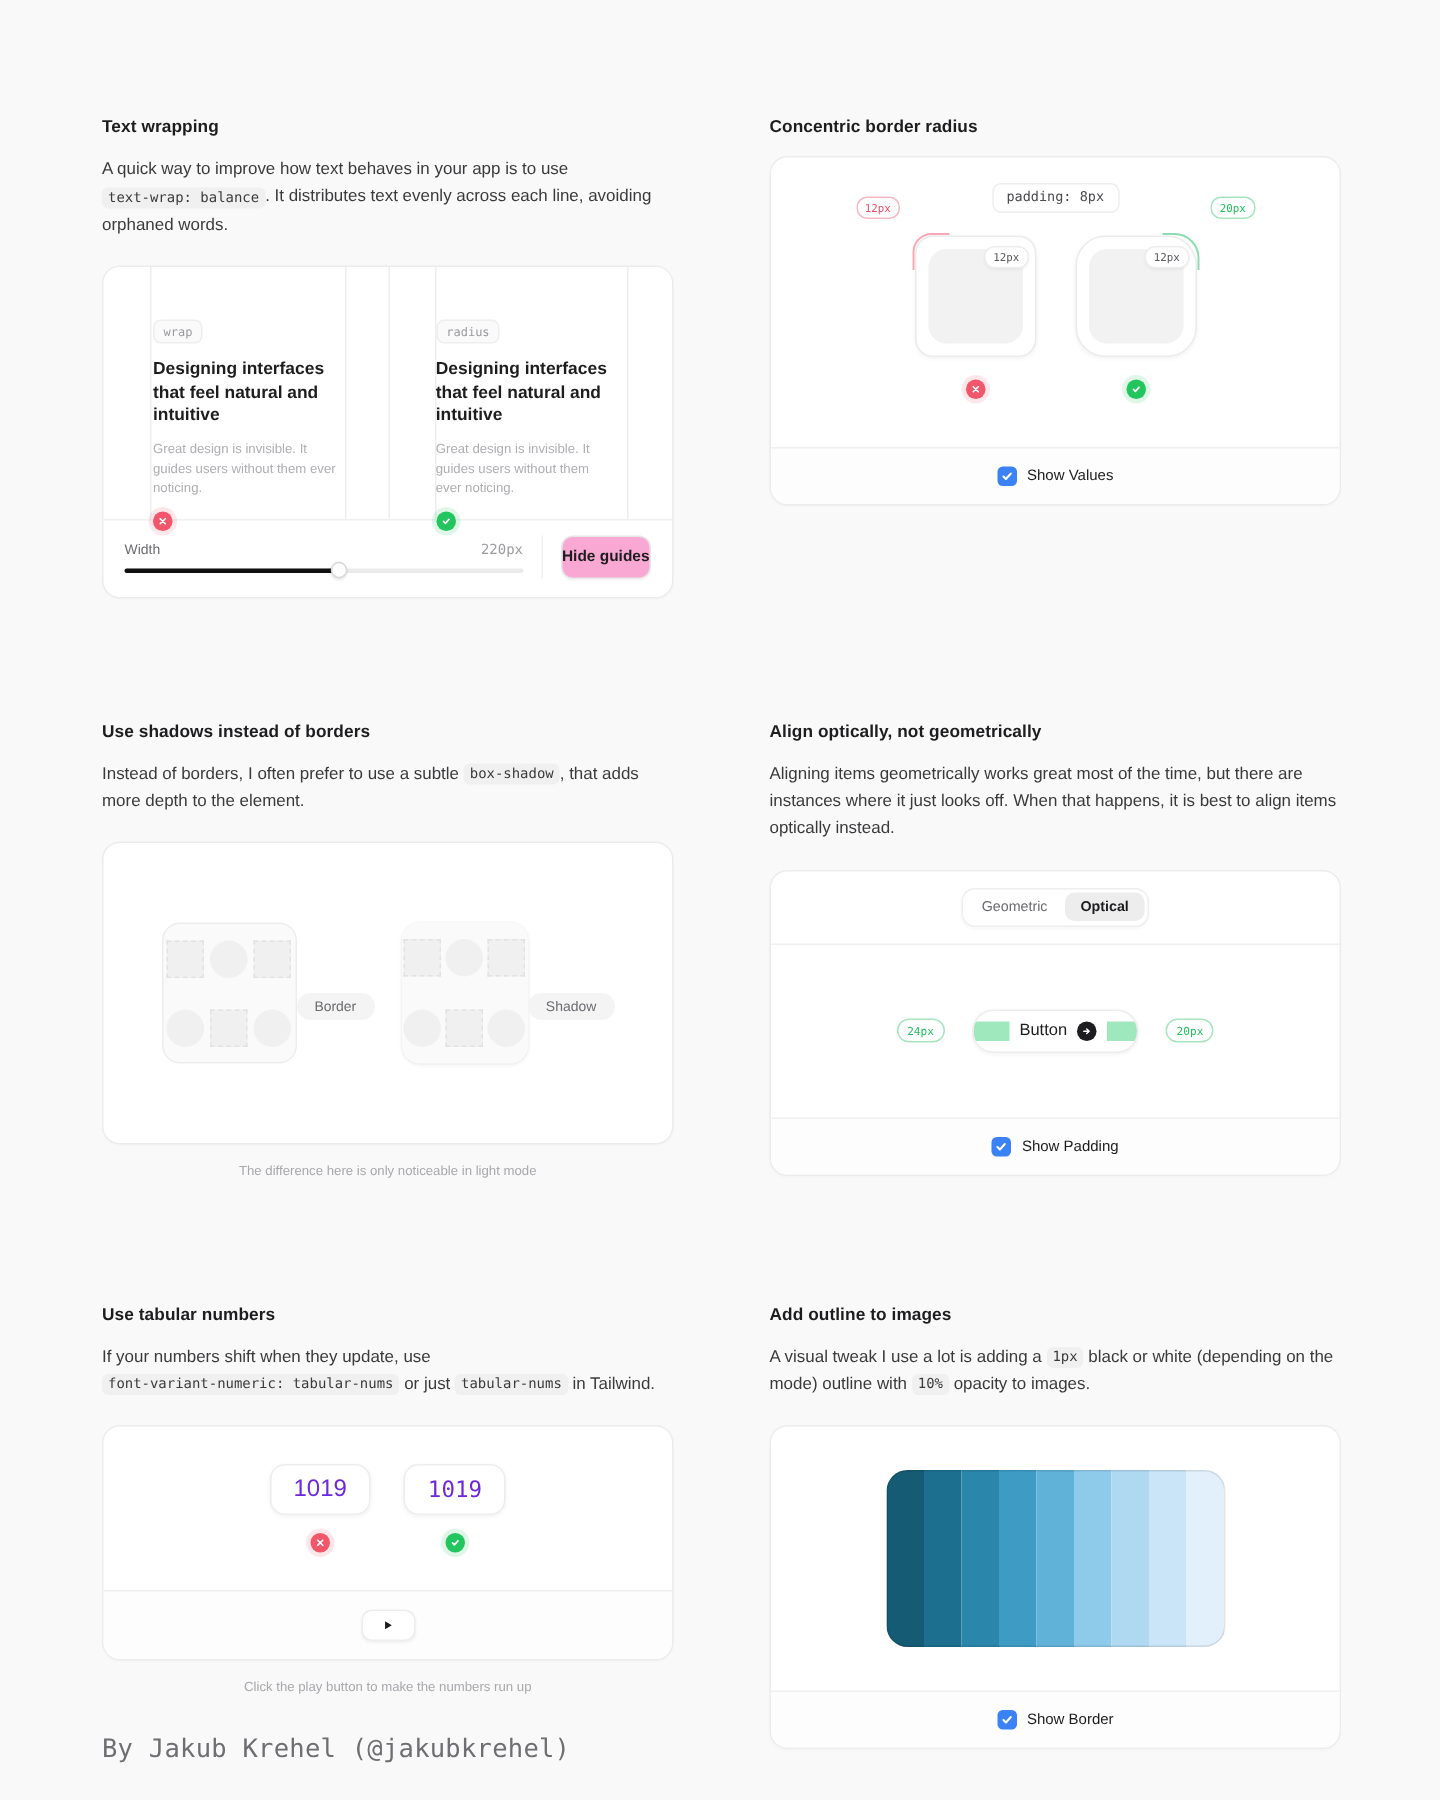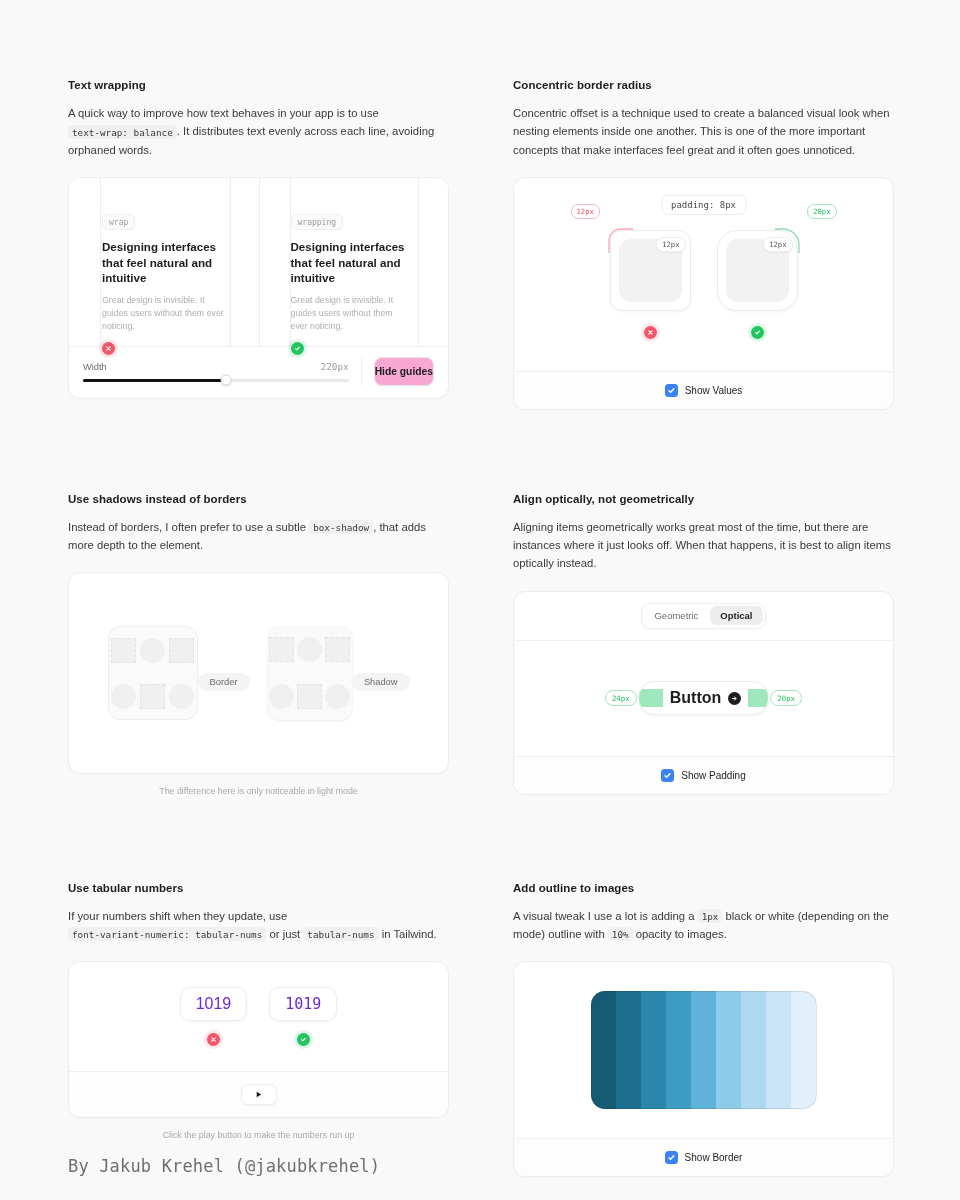--- a/index.html
+++ b/index.html
@@ -205,34 +205,34 @@
   
   .op-head { border-bottom: 1px solid #f0f0f0; padding: 11px 0; display:flex; justify-content:center; }
   .seg { display:flex; background:#fff; border:1px solid #eeeeee; border-radius: 9px; padding: 2.5px; gap:2px;
          box-shadow: 0 1px 2px rgba(0,0,0,.03); }
   .seg button {
     font-family:"Liberation Sans", sans-serif;
     font-size: 9.5px; color:#6b6b70; background:transparent; border:0;
     padding: 4px 10px; border-radius: 6.5px; cursor:pointer;text-align:right;
   }
   .seg button.active { background:#ededee; color:#1d1d1f; font-weight:bold; }
-  .op-stage { height: 115px; display:flex; align-items:center; justify-content:center; gap: 1px; }
+  .op-stage { height: 115px; display:flex; align-items:center; justify-content:center; gap: 18px; }
   .pad-badge {
     font-size: 7.4px; font-family:"DejaVu Sans Mono", monospace; color:#22c05c;
     border:1px solid #a6e5bf; background:#fff; border-radius: 8px; padding: 2.5px 6px;
   }
   .op-button {
     position: relative; display:flex; align-items:center; gap: 7px;
     background: #fff; border: 1px solid #ededed; border-radius: 999px;
     padding: 7px 0; box-shadow: 0 1px 3px rgba(0,0,0,.06);
     overflow:hidden;
   }
   .op-button .padL { background:#9fe8bd; width: 24px; align-self:stretch; }
   .op-button .padR { background:#9fe8bd; width: 20px; align-self:stretch; }
-  .op-button .lbl { font-size: 16px; font-weight: bold; color:#1d1d1f; }
+  .op-button .lbl { font-size: 11px; font-weight: normal; color:#1d1d1f; }
   .arrow-ic { width: 13px; height: 13px; border-radius:50%; background:#1d1d1f; display:flex; align-items:center; justify-content:center; }
   .arrow-ic svg { width:7px; height:7px; display:block; }
 
   
   .tb-stage { height: 109px; display:flex; align-items:center; justify-content:center; gap: 22px; }
   .tb-item { display:flex; flex-direction:column; align-items:center; }
   .num-pill {
     background:#fff; border:1px solid #ededed; border-radius: 10px;
     padding: 7px 15px; font-size: 16px; color:#6d28d9; font-weight: 500;
     box-shadow: 0 1px 3px rgba(0,0,0,.05);
@@ -291,21 +291,21 @@
               <div class="chip">wrap</div>
               <div class="tw-head">Designing interfaces that feel natural and intuitive</div>
               <div class="tw-body">Great design is invisible. It guides users without them ever noticing.</div>
               <div class="dot bad">
                 <svg viewBox="0 0 10 10">
                     <path d="M2.6 2.6 L7.4 7.4 M7.4 2.6 L2.6 7.4" stroke="#fff" stroke-width="1.6" stroke-linecap="round"></path>
                   </svg>
               </div>
             </div>
             <div class="tw-col">
-              <div class="chip">wrapping</div>
+              <div class="chip">radius</div>
               <div class="tw-head balanced">Designing interfaces that feel natural and intuitive</div>
               <div class="tw-body balanced">Great design is invisible. It guides users without them ever noticing.</div>
               <div class="dot good">
                 <svg viewBox="0 0 10 10">
                     <path d="M2.4 5.2 L4.2 7 L7.6 3.2" stroke="#fff" stroke-width="1.6" fill="none" stroke-linecap="round" stroke-linejoin="round"></path>
                   </svg>
               </div>
             </div>
           </div>
         </div>
@@ -322,21 +322,20 @@
             </div>
           </div>
           <div class="divider-v"></div>
           <button class="btn-outline">Hide guides</button>
         </div>
       </div>
     </div>
 
     <div class="section">
       <div class="sec-title">Concentric border radius</div>
-      <div class="sec-desc">Concentric offset is a technique used to create a balanced visual look when nesting elements inside one another. This is one of the more important concepts that make interfaces feel great and it often goes unnoticed.</div>
 
       <div class="card">
         <div class="cc-stage">
           <div class="pad-pill">padding: 8px</div>
           <div class="cc-boxes">
             <div class="cc-item">
               <div style="position:relative">
                 <span class="badge red" style="left:-39px; top:-26px">12px</span>
                 <div class="outer r12">
                   <svg class="corner-arc" viewBox="0 0 30 30">

